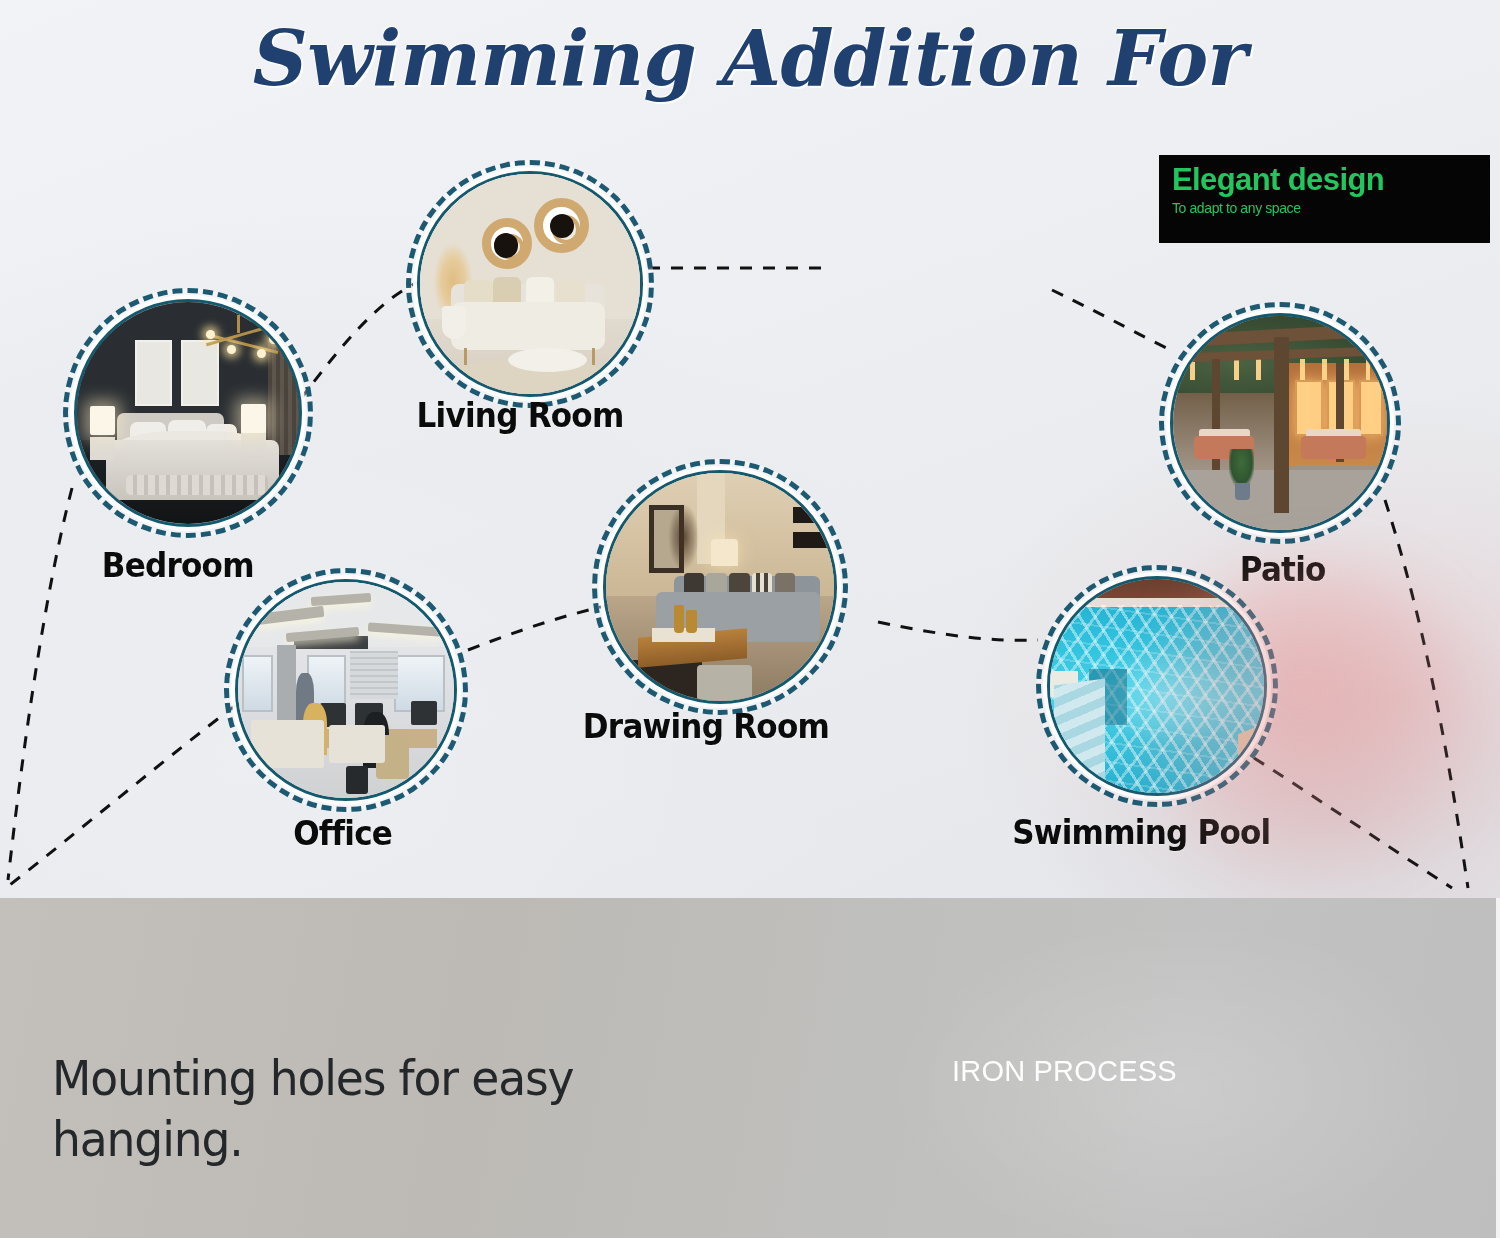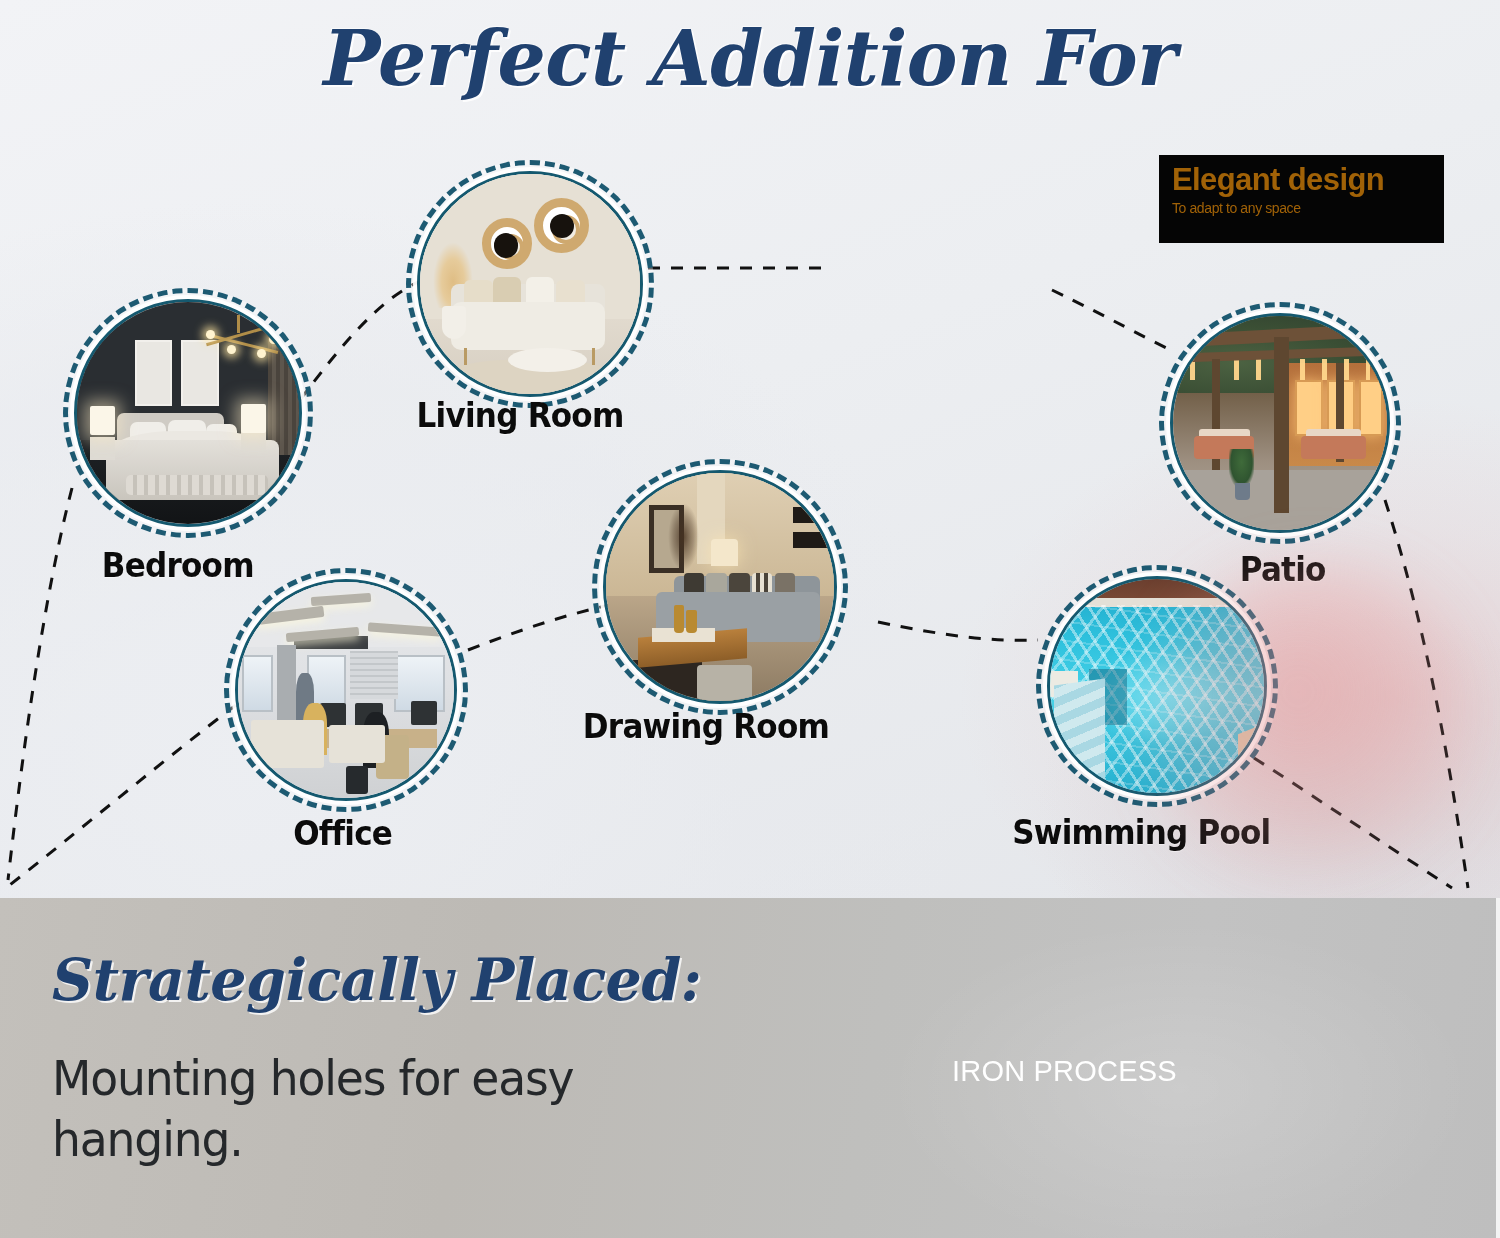--- a/index.html
+++ b/index.html
@@ -44,24 +44,24 @@
     font-size: 76px;
     letter-spacing: -0.5px;
     color: #20416f;
     text-shadow: 2px 2px 0 rgba(255,255,255,0.85), -1px -1px 0 rgba(255,255,255,0.6);
     white-space: nowrap;
   }
 
   
   #badge {
     position: absolute; left: 1159px; top: 155px;
-    width: 285px; height: 88px;
+    width: 331px; height: 88px;
     background: #050505;
     padding: 9px 0 0 13px;
-    color: #a16207;
+    color: #22c55e;
   }
   #badge .b1 {
     font-size: 31px; font-weight: bold; line-height: 1.05;
     letter-spacing: -0.6px;
   }
   #badge .b2 {
     font-size: 14px; font-weight: normal; line-height: 1.15;
     letter-spacing: -0.4px; margin-top: 3px;
   }
 
@@ -337,21 +337,21 @@
   #feat1 { top: 1055px; }
   #feat2 { top: 1160px; }
 </style>
 </head>
 <body>
 
 <div id="stage">
 
   <div id="upper">
 
-    <div id="title">Perfect Addition For</div>
+    <div id="title">Swimming Addition For</div>
 
     <svg id="connectors" viewBox="0 0 1500 898" preserveAspectRatio="none">
       <g fill="none" stroke="#111111" stroke-width="3" stroke-dasharray="12 11" stroke-linecap="butt">
 
         <path d="M 300 400 C 345 340 380 300 418 282"></path>
 
         <path d="M 648 268 L 822 268"></path>
 
         <path d="M 1052 290 C 1110 318 1145 338 1175 352"></path>
 
@@ -535,19 +535,18 @@
           <div class="edge"></div>
         </div>
       </div>
       <div class="label" style="left:-32px; top:248px;">Swimming Pool</div>
     </div>
 
   </div>
 
   <div id="lower"></div>
 
-  <div id="strategic">Strategically Placed:</div>
 
   <div id="mounting">Mounting holes for easy hanging.</div>
 
   <div class="feature" id="feat1">IRON PROCESS</div>
 
 </div>
 
 </body></html>

